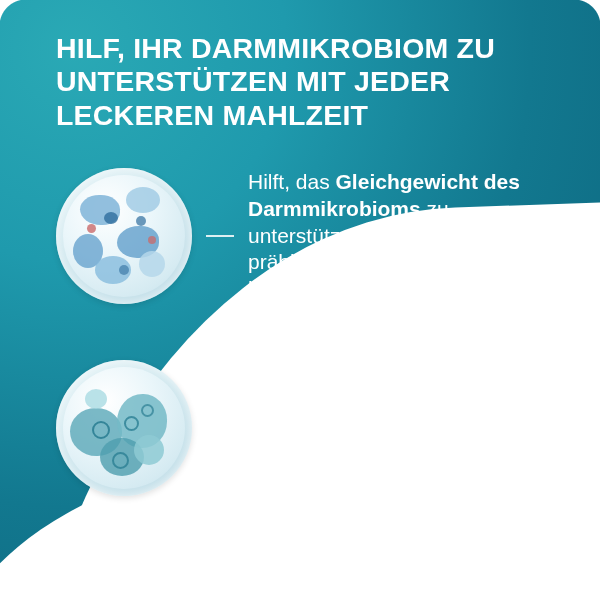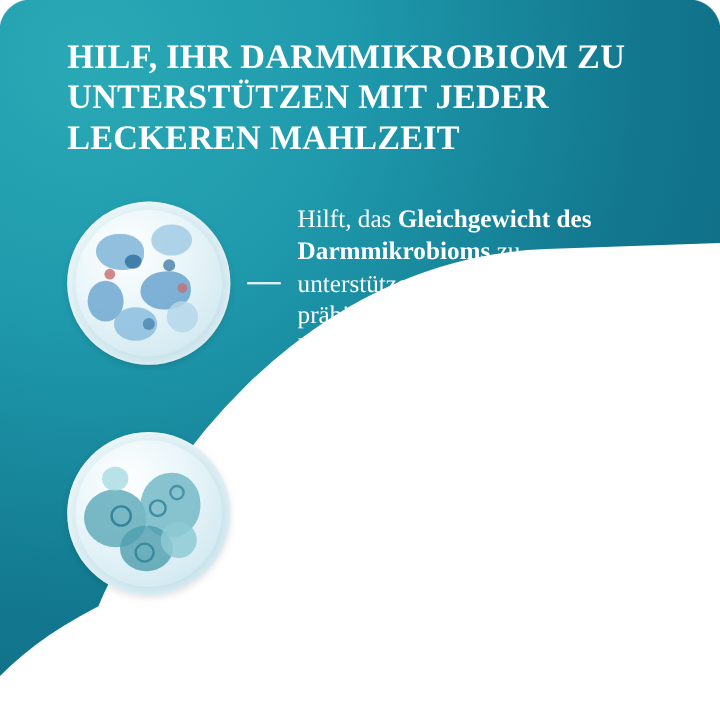--- a/index.html
+++ b/index.html
@@ -12,21 +12,20 @@
     background: #ffffff;
     font-family: "Liberation Sans", sans-serif;
     overflow: hidden;
   }
   #card {
     position: relative;
     width: 600px;
     height: 600px;
     background: radial-gradient(circle at 12% 8%, #2aa9b5 0%, #1f9aad 28%, #12788f 60%, #0b6079 100%);
     overflow: hidden;
-    font-family: Liberation Serif, serif;
   }
   .outer-white {
     position: absolute;
     inset: 0;
     pointer-events: none;
     border-radius: 0;
     background:
       radial-gradient(circle at 26px 26px, transparent 26px, #ffffff 27px) top left / 30px 30px no-repeat,
       radial-gradient(circle at 4px 26px, transparent 26px, #ffffff 27px) top right / 30px 30px no-repeat,
       radial-gradient(circle at 26px 4px, transparent 26px, #ffffff 27px) bottom left / 30px 30px no-repeat;

